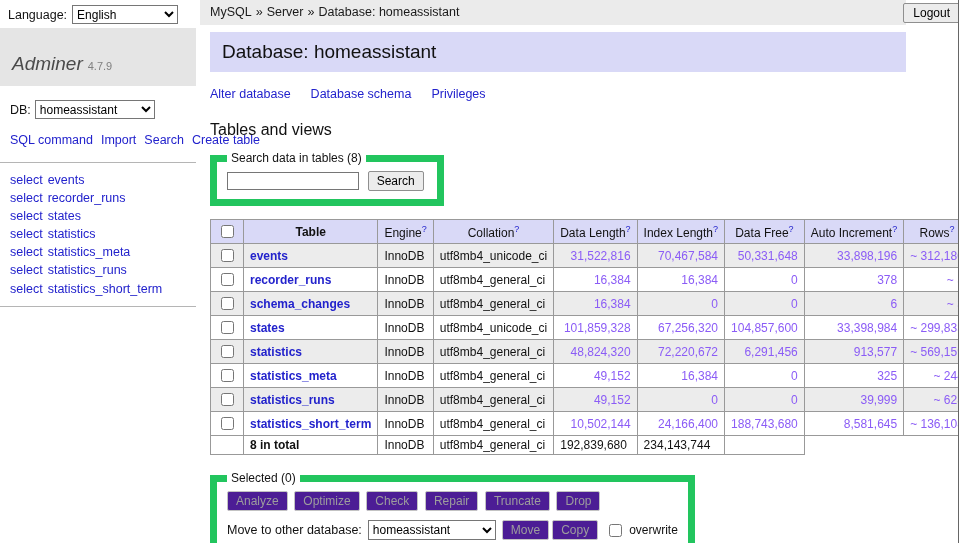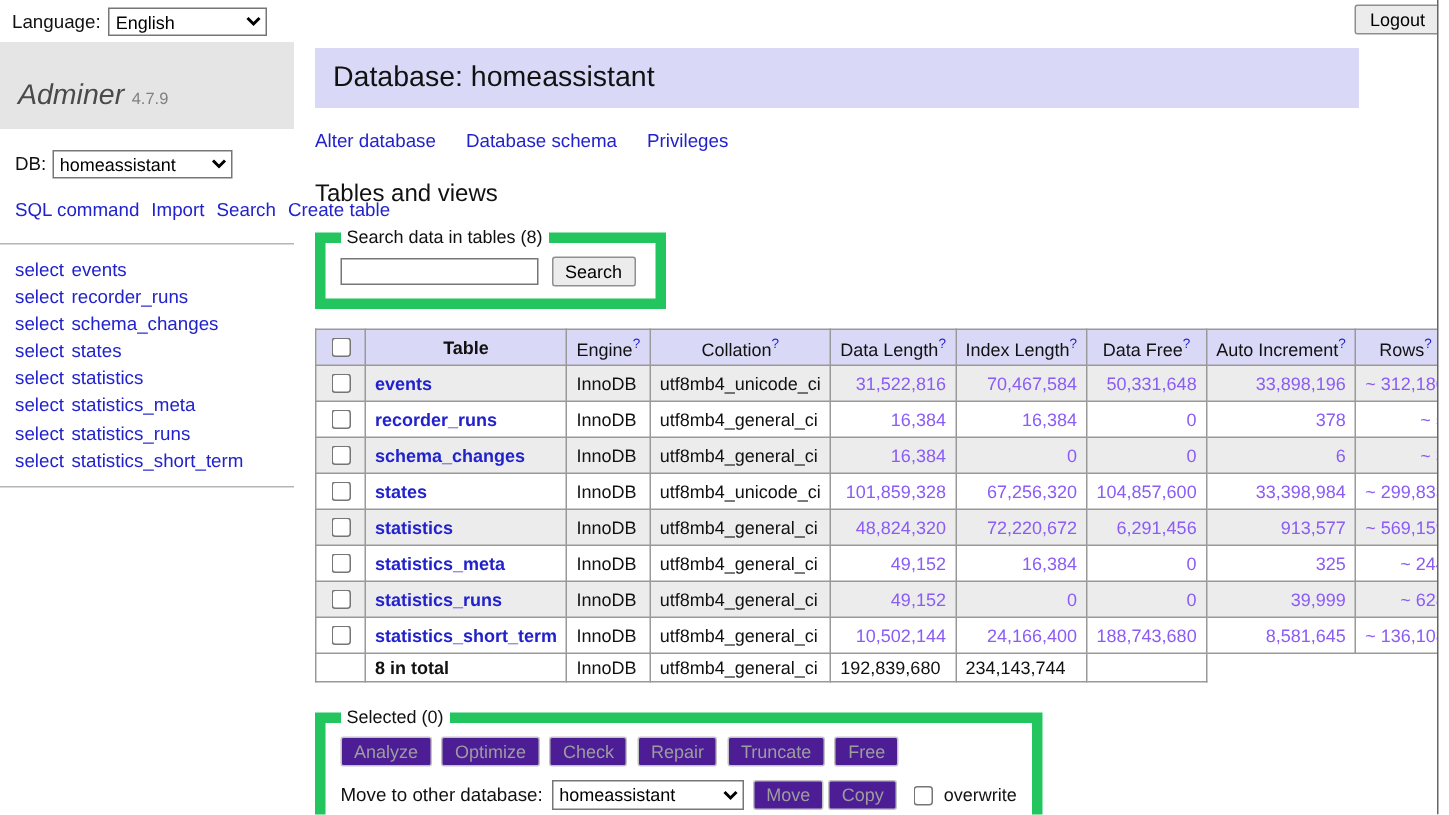--- a/index.html
+++ b/index.html
@@ -89,37 +89,39 @@
     background:#fff; border-left:1px solid #666;
   }
 </style>
 </head>
 <body>
 
 <div class="topbar">
   <span class="lang">
     <span>Language:</span><select><option>English</option></select>
   </span>
+  <div class="breadcrumb">
+    <a>MySQL</a><span class="sep">»</span><a>Server</a><span class="sep">»</span><span>Database: homeassistant</span>
+  </div>
   <button class="logout-btn">Logout</button>
 </div>
 
 <div class="sidebar">
   <h1>
     <span>Adminer</span><span class="version">4.7.9</span>
   </h1>
   <div class="dbrow">
     <span>DB:</span><select><option>homeassistant</option></select>
   </div>
   <div class="sb-actions">
     <a>SQL command</a><a>Import</a><a>Search</a><a>Create table</a>
   </div>
   <div class="sb-tables">
     <div class="trow"><a>select</a><a>events</a></div>
     <div class="trow"><a>select</a><a>recorder_runs</a></div>
-    <div class="trow"><a>select</a><a>schema_changes</a></div>
     <div class="trow"><a>select</a><a>states</a></div>
     <div class="trow"><a>select</a><a>statistics</a></div>
     <div class="trow"><a>select</a><a>statistics_meta</a></div>
     <div class="trow"><a>select</a><a>statistics_runs</a></div>
     <div class="trow"><a>select</a><a>statistics_short_term</a></div>
   </div>
 </div>
 
 <div class="content">
   <h2>Database: homeassistant</h2>
@@ -263,21 +265,21 @@
   </table>
 
   <fieldset class="selbox">
     <legend>Selected (0)</legend>
     <div>
       <button class="btn" disabled="">Analyze</button>
       <button class="btn" disabled="">Optimize</button>
       <button class="btn" disabled="">Check</button>
       <button class="btn" disabled="">Repair</button>
       <button class="btn" disabled="">Truncate</button>
-      <button class="btn" disabled="">Free</button>
+      <button class="btn" disabled="">Drop</button>
     </div>
     <div class="row2">
       <span>Move to other database:</span><select><option>homeassistant</option></select><button class="btn" disabled="">Move</button><button class="btn" disabled="">Copy</button><input type="checkbox" id="ow" style=""><label for="ow">overwrite</label>
     </div>
   </fieldset>
 
   
 
   
   

